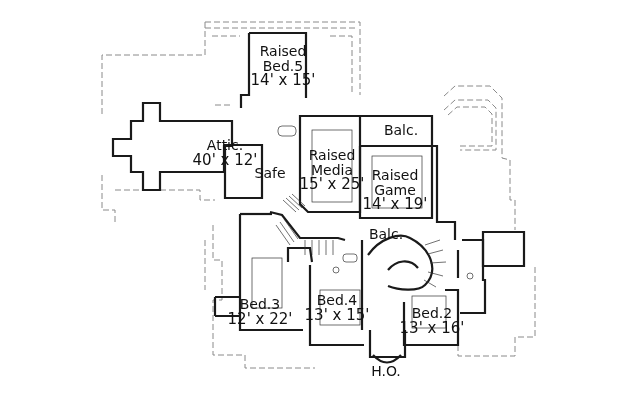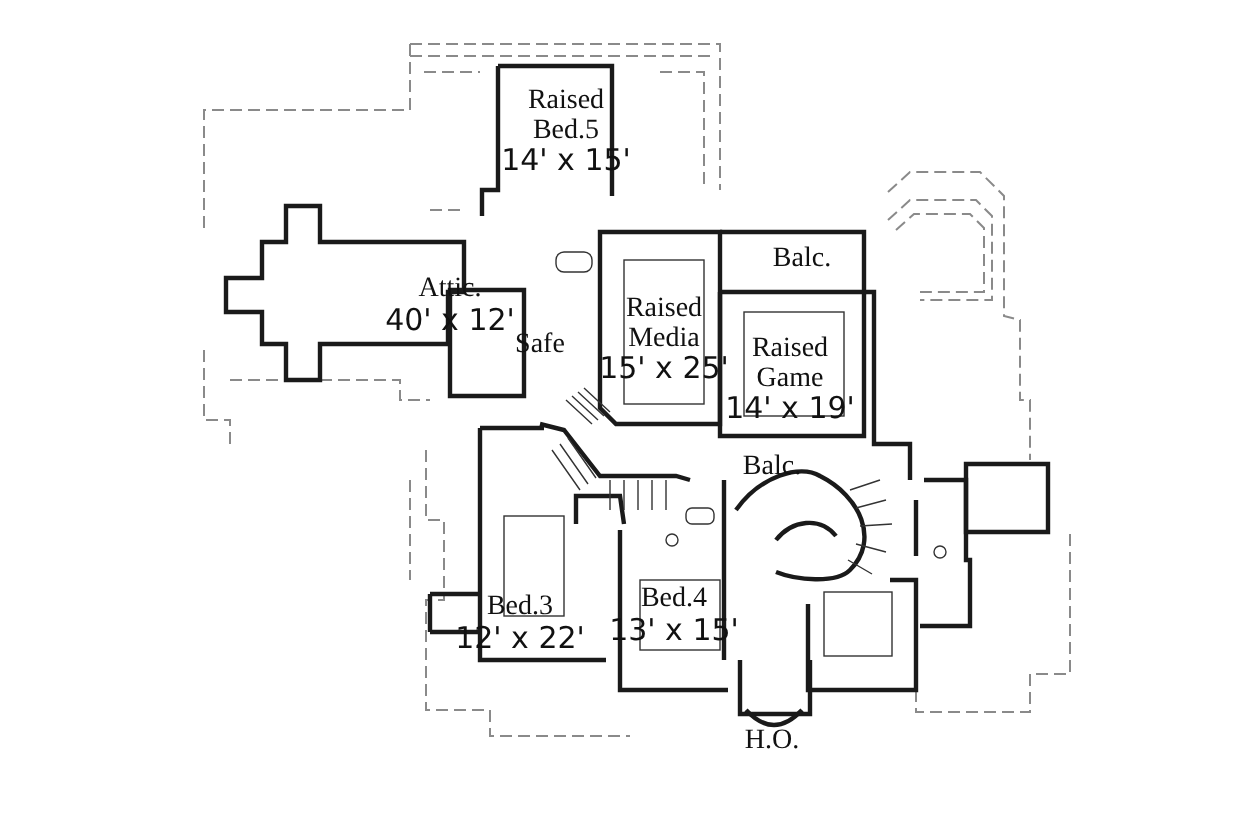--- a/index.html
+++ b/index.html
@@ -1,19 +1,19 @@
 <!DOCTYPE html>
 <html><head>
 <meta charset="utf-8">
 <style>
   html, body { margin: 0; padding: 0; background: #ffffff; }
   #plan { position: relative; width: 620px; height: 415px; overflow: hidden; background: #fff; }
   svg { position: absolute; left: 0; top: 0; }
   .lbl { position: absolute; font-family: "DejaVu Sans", sans-serif; color: #111; text-align: center; line-height: 1.05; white-space: nowrap; transform: translateX(-50%); }
-  .lbl .nm { font-size: 14px; display: block; font-family: Liberation Serif, serif; }
+  .lbl .nm { font-size: 14px; display: block; }
   .lbl .dm { font-size: 15px; display: block; }
 </style>
 </head>
 <body>
 
 <div id="plan">
 <svg width="620" height="415" viewBox="0 0 620 415">
 
   <g fill="none" stroke="#8a8a8a" stroke-width="1" stroke-dasharray="6,3">
     <path d="M205,22 L360,22 L360,95"></path>
@@ -117,16 +117,20 @@
   <span class="nm">Balc.</span>
 </div>
 <div class="lbl" style="left:260px;top:273px;margin-top:24px;">
   <span class="nm">Bed.3</span>
   <span class="dm">12' x 22'</span>
 </div>
 <div class="lbl" style="left:337px;top:293px;">
   <span class="nm">Bed.4</span>
   <span class="dm">13' x 15'</span>
 </div>
+<div class="lbl" style="left:432px;top:306px;">
+  <span class="nm">Bed.2</span>
+  <span class="dm">13' x 16'</span>
+</div>
 <div class="lbl" style="left:386px;top:334px;margin-top:30px;">
   <span class="nm">H.O.</span>
 </div>
 </div>
 
 </body></html>

